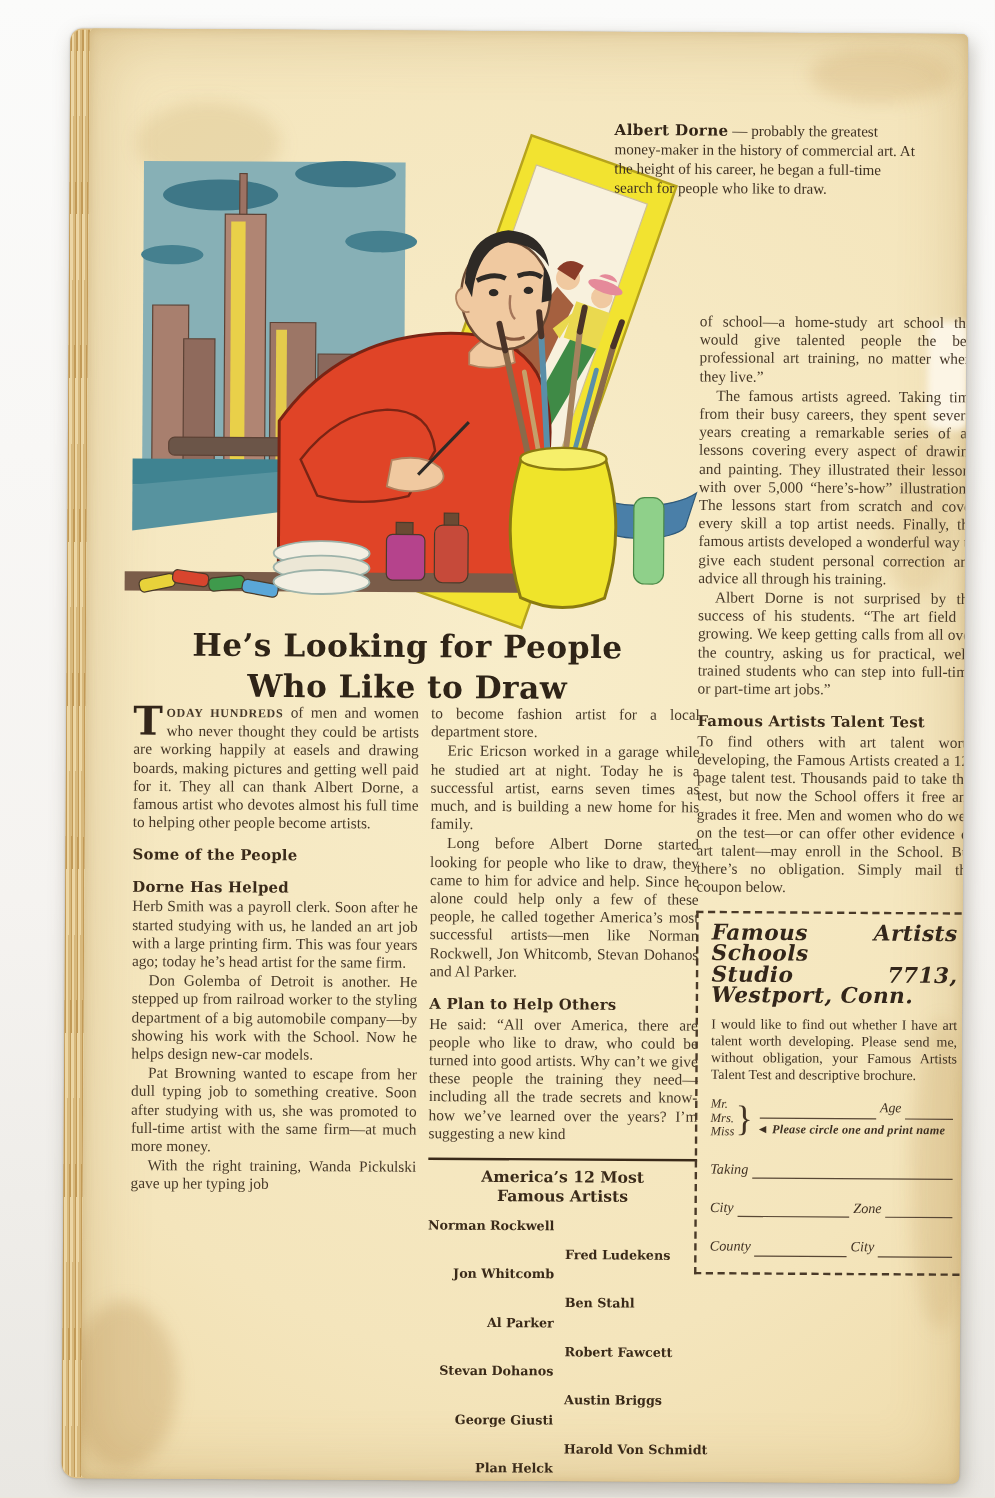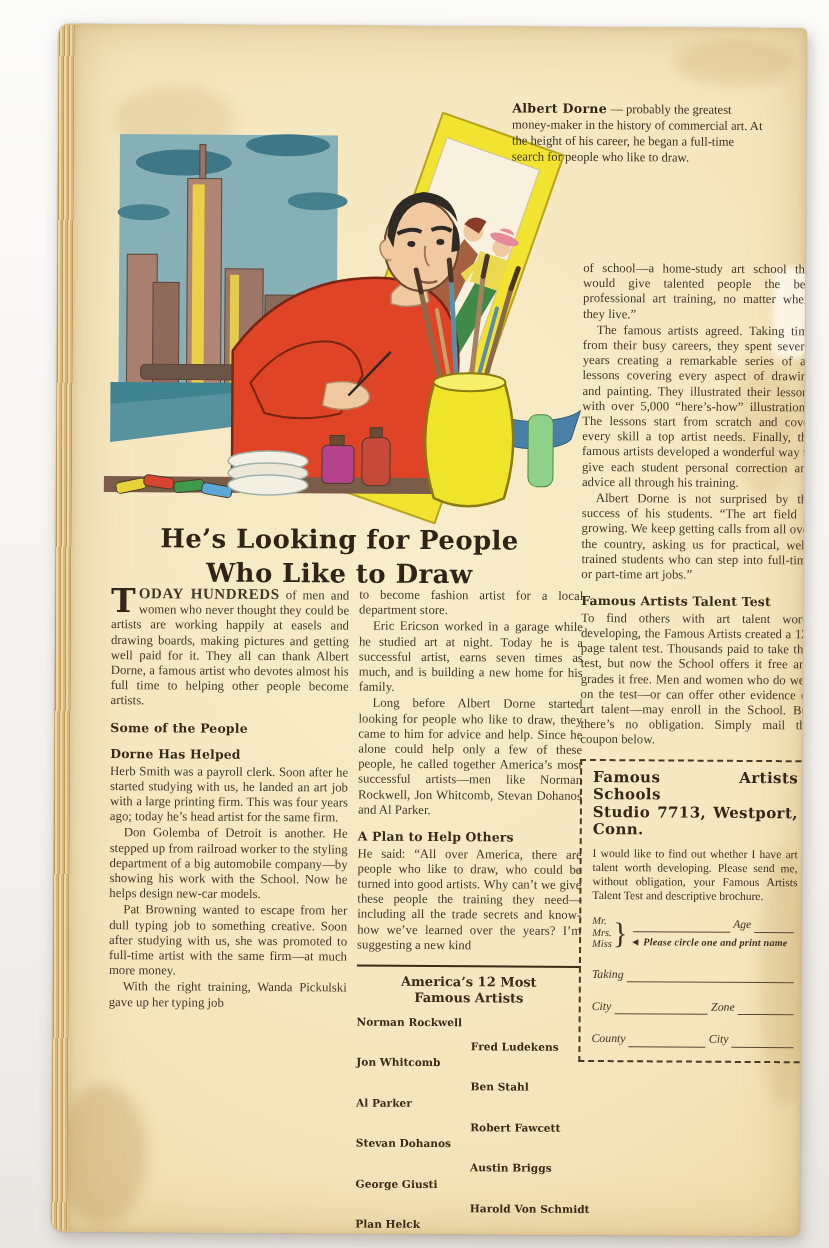--- a/index.html
+++ b/index.html
@@ -49,33 +49,33 @@
   .col1{left:40px;top:562px;width:238px;}
   .col2{left:288px;top:562px;width:224px;}
   .col3{left:510px;top:234px;width:231px;}
 
   .sechead{font-family:"DejaVu Serif",serif;font-weight:bold;font-size:12.4px;line-height:15.5px;
     color:#3a2a19;margin:6px 0 2px;text-align:left;letter-spacing:0.2px;}
   .sechead span{display:block;margin-top:11px;}
 
   .dropcap{float:left;font-family:"DejaVu Serif",serif;font-weight:bold;font-size:33px;
     line-height:27px;padding:1px 3px 0 0;color:#33261a;}
-  .lead{font-size:15px;letter-spacing:0.6px;font-weight:bold;}
+  .lead{font-size:10px;letter-spacing:0.6px;font-weight:bold;}
 
   .artists{margin-top:12px;border-top:2px solid #3a2a19;padding-top:7px;}
   .artists .atitle{text-align:center;font-family:"DejaVu Serif",serif;font-weight:bold;
     font-size:13px;line-height:16px;color:#3a2a19;}
   .artists .names{margin-top:8px;display:grid;grid-template-columns:1fr 1.15fr;column-gap:9px;
     font-family:"DejaVu Serif",serif;font-weight:bold;font-size:10.6px;line-height:16.5px;color:#3a2a19;}
-  .artists .nl{text-align:left;white-space:nowrap;}
+  .artists .nl{text-align:right;white-space:nowrap;}
   .artists .nr{text-align:left;white-space:nowrap;margin-top:24px;}
 
   .coupon{margin-top:11px;border:2.5px dashed #4a3a28;padding:8px 11px 13px;color:#3e3022;}
-  .coupon .t1{font-family:"DejaVu Serif",serif;font-weight:bold;font-size:15px;line-height:17.5px;
-    letter-spacing:0.4px;color:#33261a;}
+  .coupon .t1{font-family:"DejaVu Serif",serif;font-weight:bold;font-size:18px;line-height:17.5px;
+    letter-spacing:0.4px;color:#33261a;font-style:italic;}
   .coupon .cbody{margin-top:8px;font-size:11.6px;line-height:14.2px;text-align:justify;}
   .namerow{display:flex;align-items:center;margin-top:12px;}
   .salut{font-style:italic;font-size:10.5px;line-height:11.5px;color:#423324;}
   .brace{font-size:30px;line-height:30px;margin:0 3px 0 1px;color:#423324;}
   .namefield{flex:1;}
   .nf-top{display:flex;align-items:flex-end;font-style:italic;font-size:11.5px;}
   .ln{flex:1;border-bottom:1.2px solid #584735;height:13px;margin:0 3px;}
   .ln.short{flex:0 0 40px;}
   .nf-note{font-style:italic;font-weight:bold;font-size:10.2px;margin-top:2px;letter-spacing:0.2px;}
   .fieldrow{display:flex;align-items:flex-end;font-style:italic;font-size:11.8px;margin-top:17px;color:#423324;}

